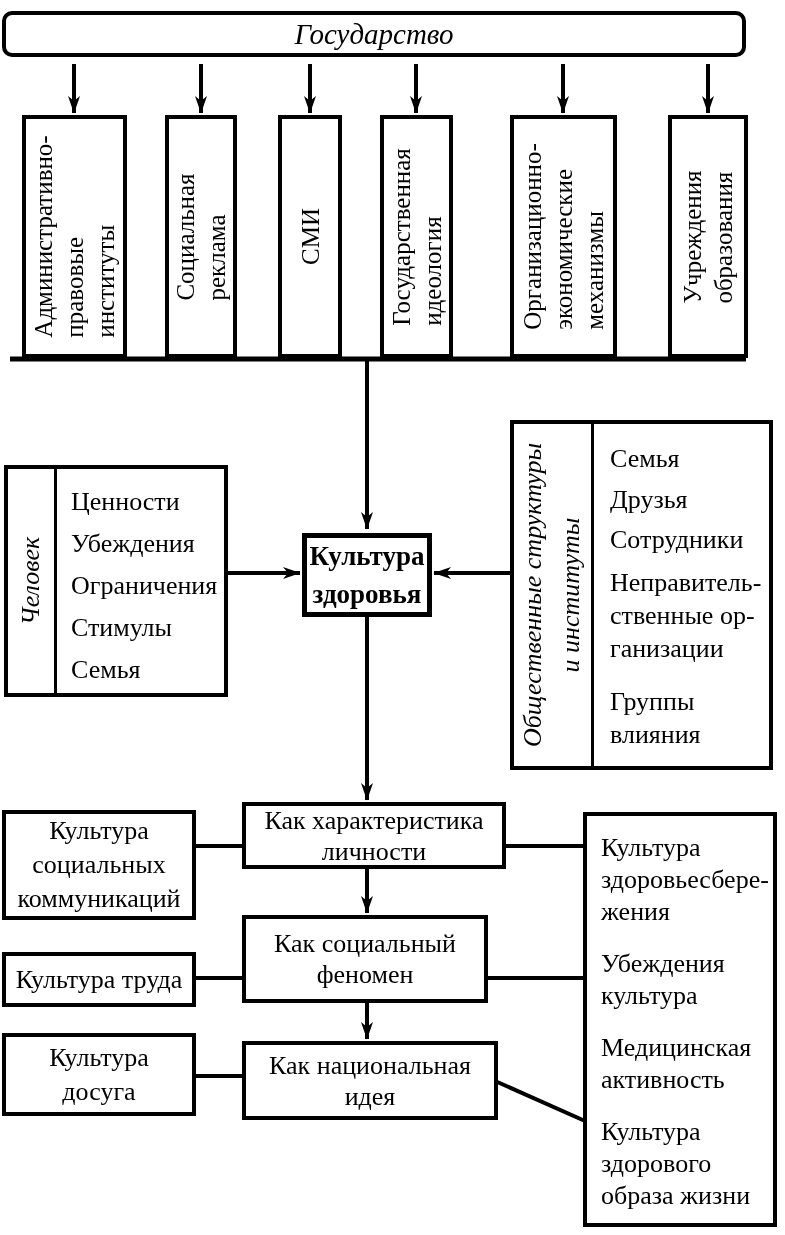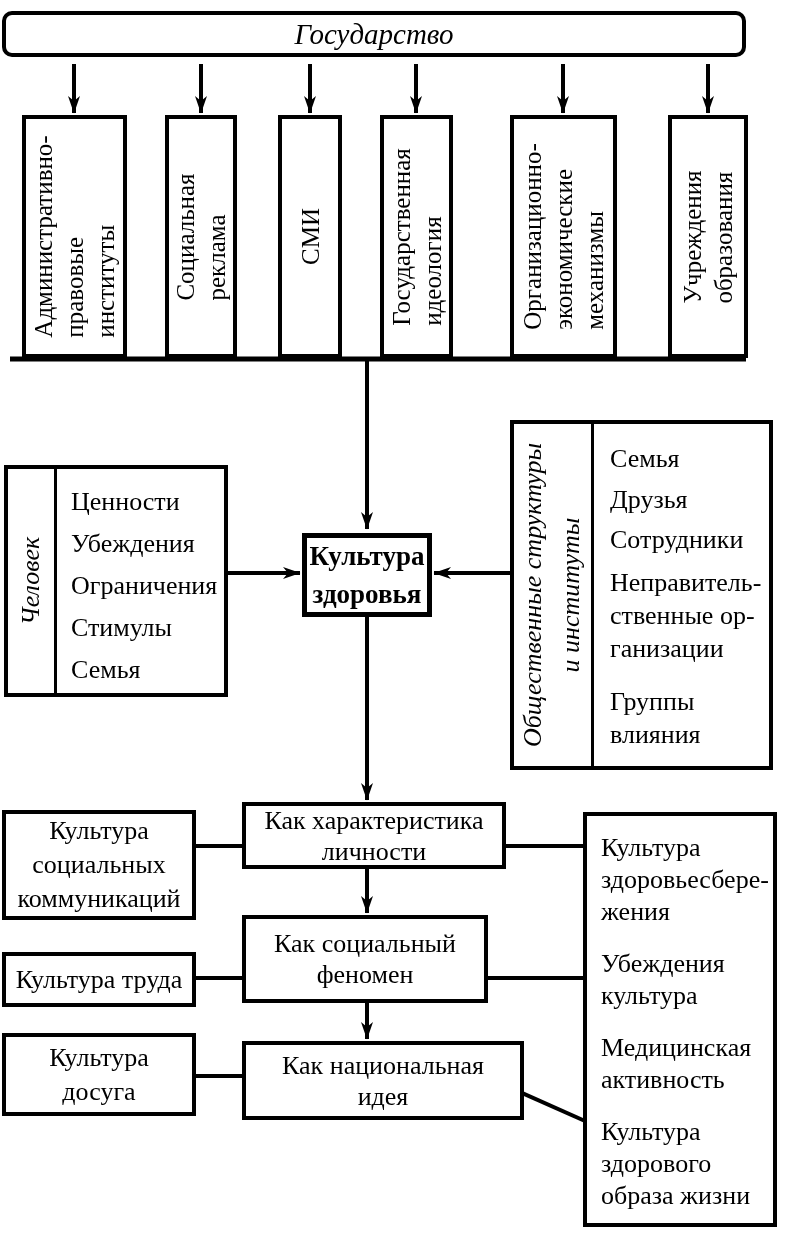--- a/index.html
+++ b/index.html
@@ -142,21 +142,21 @@
   </div>
 
   <div class="box aspect" style="left:242px;top:802px;width:264px;height:67px;">
     <span class="t">Как характеристика
 личности</span>
   </div>
   <div class="box aspect" style="left:242px;top:915px;width:246px;height:88px;">
     <span class="t">Как социальный
 феномен</span>
   </div>
-  <div class="box aspect" style="left:242px;top:1041px;width:282px;height:79px;font-family:Liberation Serif, serif;">
+  <div class="box aspect" style="left:242px;top:1041px;width:256px;height:79px;font-family:Liberation Serif, serif;">
     <span class="t">Как национальная
 идея</span>
   </div>
 
   <div class="box culture" style="left:2px;top:810px;width:194px;height:110px;">
     <span class="t">Культура
 социальных
 коммуникаций</span>
   </div>
   <div class="box culture" style="left:2px;top:952px;width:194px;height:55px;">

